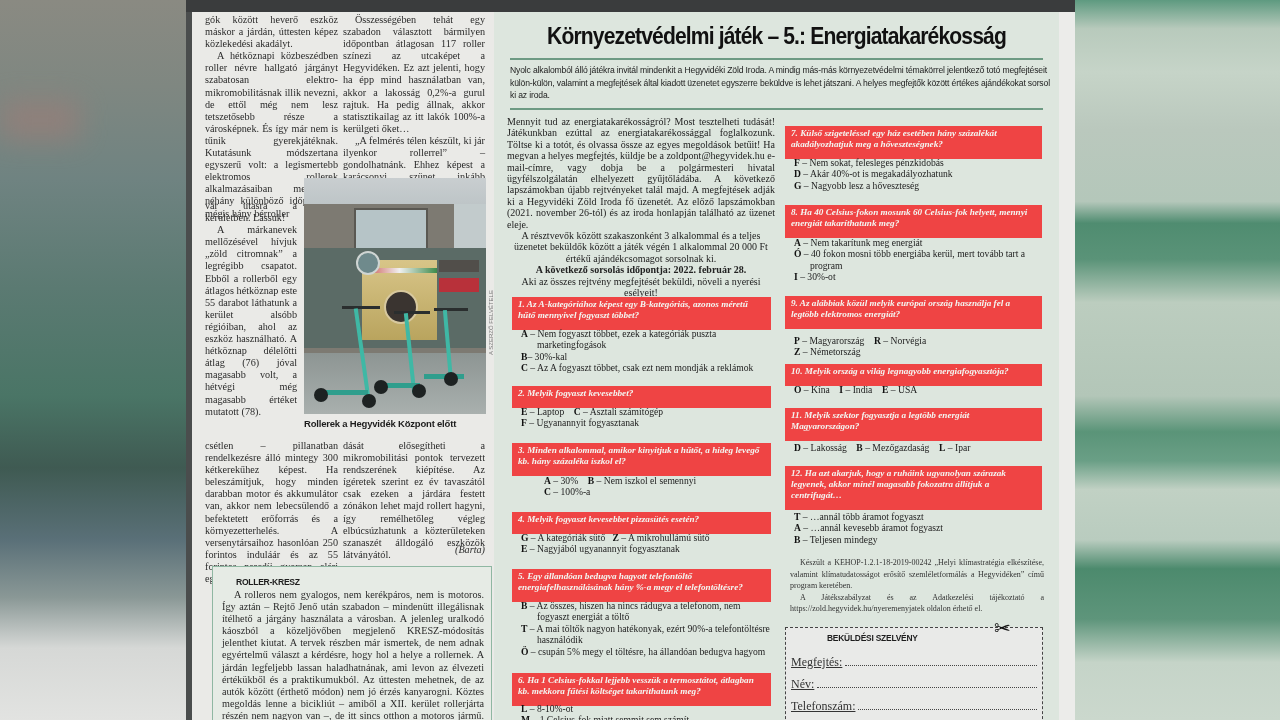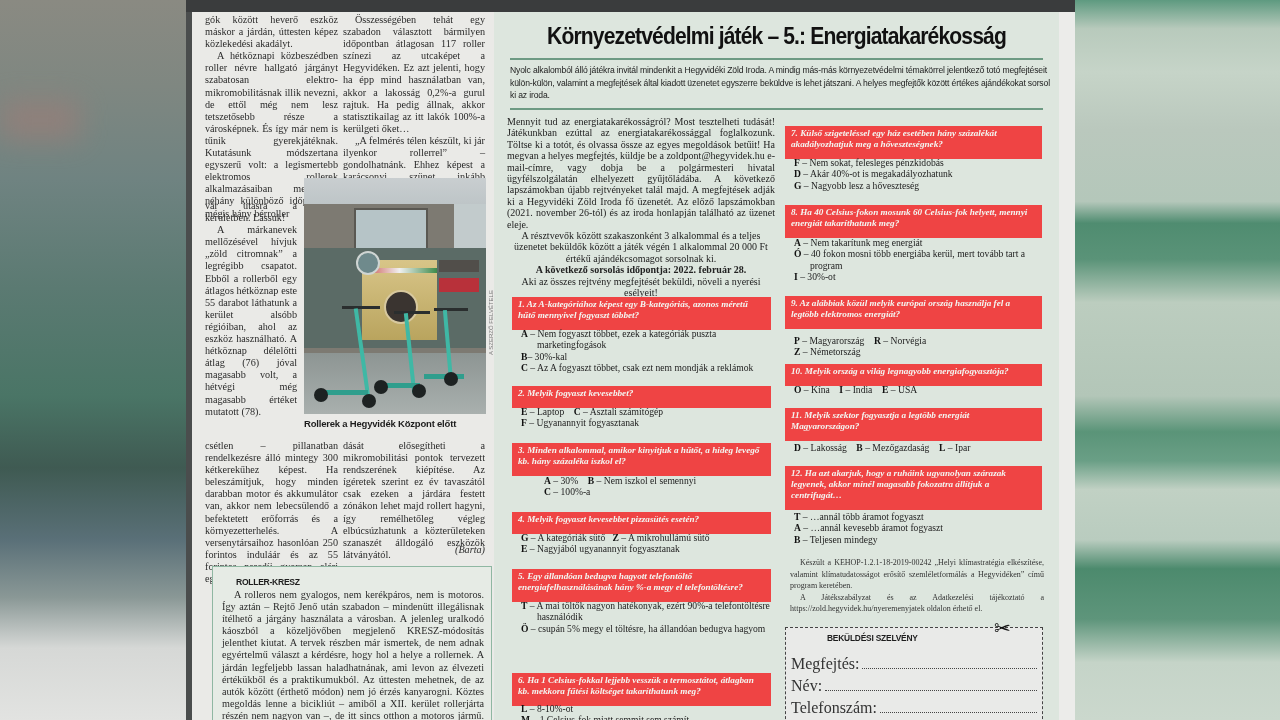--- a/index.html
+++ b/index.html
@@ -64,21 +64,21 @@
   .ans .row{white-space:nowrap;}
   .ans b{font-weight:bold;color:#111;}
   .ans .wrap{white-space:normal;padding-left:16px;text-indent:-16px;}
 
   .footnote{position:absolute;left:790px;top:557px;width:254px;font-size:8px;line-height:11.5px;color:#333;text-align:justify;}
   .footnote p{margin:0;text-indent:10px;}
 
   .coupon{position:absolute;left:785px;top:627px;width:256px;height:100px;border:1.5px dashed #444;background:#e9eae8;}
   .coupon-title{position:absolute;left:791px;top:633px;font-family:"Liberation Sans",sans-serif;font-weight:bold;font-size:8.4px;color:#1d1d1d;letter-spacing:-.2px;padding-left:36px;}
   .scissors{position:absolute;left:994px;top:616px;font-size:20px;color:#111;font-family:"DejaVu Sans",sans-serif;}
-  .field{position:absolute;left:791px;width:246px;font-size:16px;color:#333;display:flex;align-items:baseline;}
+  .field{position:absolute;left:791px;width:246px;font-size:12px;color:#333;display:flex;align-items:baseline;text-decoration:underline;}
   .field .dots{flex:1;border-bottom:1px dotted #444;margin-left:3px;height:8px;}
 </style>
 </head>
 <body>
 
 <div class="bg-left">
     <div class="bg-left-blob"></div>
   </div>
 <div class="bg-right"></div>
 <div class="topbar"></div>
@@ -181,20 +181,21 @@
 </div>
 
 <div class="q" style="left:512px;top:512px;width:259px;">4. Melyik fogyaszt kevesebbet pizzasütés esetén?</div>
 <div class="ans" style="left:521px;top:532px;width:252px;">
   <div class="row"><b>G</b> – <span>A kategóriák sütő</span>&nbsp;&nbsp;&nbsp;<b>Z</b> – <span>A mikrohullámú sütő</span></div>
   <div class="row"><b>E</b> – <span>Nagyjából ugyanannyit fogyasztanak</span></div>
 </div>
 
 <div class="q" style="left:512px;top:569px;width:259px;">5. Egy állandóan bedugva hagyott telefontöltő energiafelhasználásának hány %-a megy el telefontöltésre?</div>
 <div class="ans" style="left:521px;top:600px;width:252px;">
+  <div class="row wrap"><b>B</b> – <span>Az összes, hiszen ha nincs rádugva a telefonom, nem fogyaszt energiát a töltő</span></div>
   <div class="row wrap"><b>T</b> – <span>A mai töltők nagyon hatékonyak, ezért 90%-a telefontöltésre használódik</span></div>
   <div class="row"><b>Ö</b> – <span>csupán 5% megy el töltésre, ha állandóan bedugva hagyom</span></div>
 </div>
 
 <div class="q" style="left:512px;top:673px;width:259px;">6. Ha 1 Celsius-fokkal lejjebb vesszük a termosztátot, átlagban kb. mekkora fűtési költséget takaríthatunk meg?</div>
 <div class="ans" style="left:521px;top:703px;width:252px;">
   <div class="row"><b>L</b> – <span>8-10%-ot</span></div>
   <div class="row"><b>M</b> – <span>1 Celsius-fok miatt semmit sem számít</span></div>
 </div>
 

